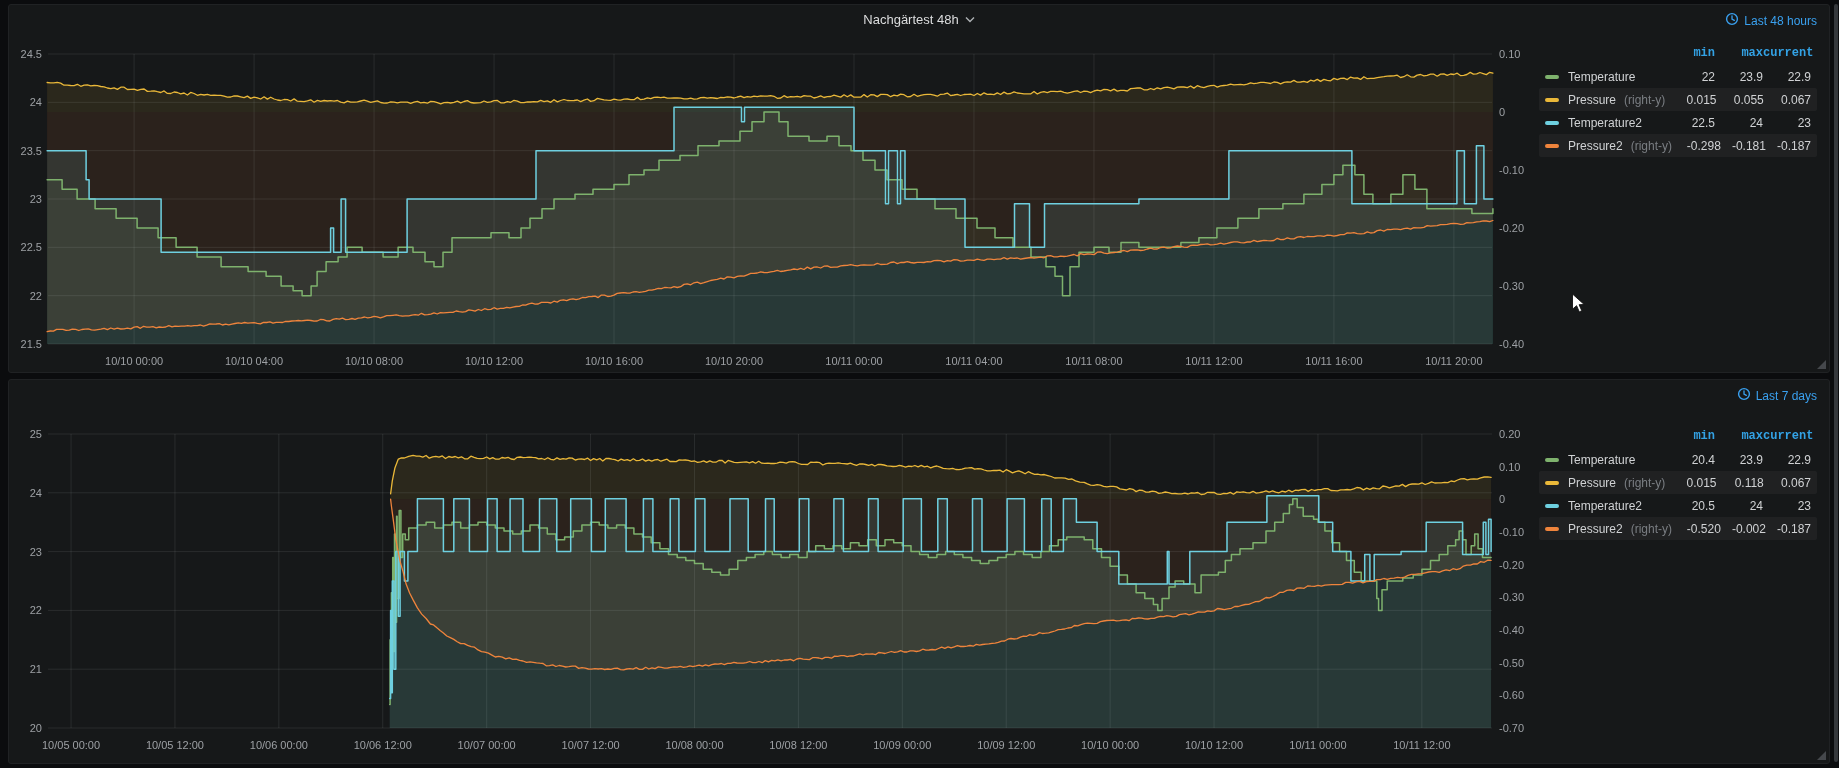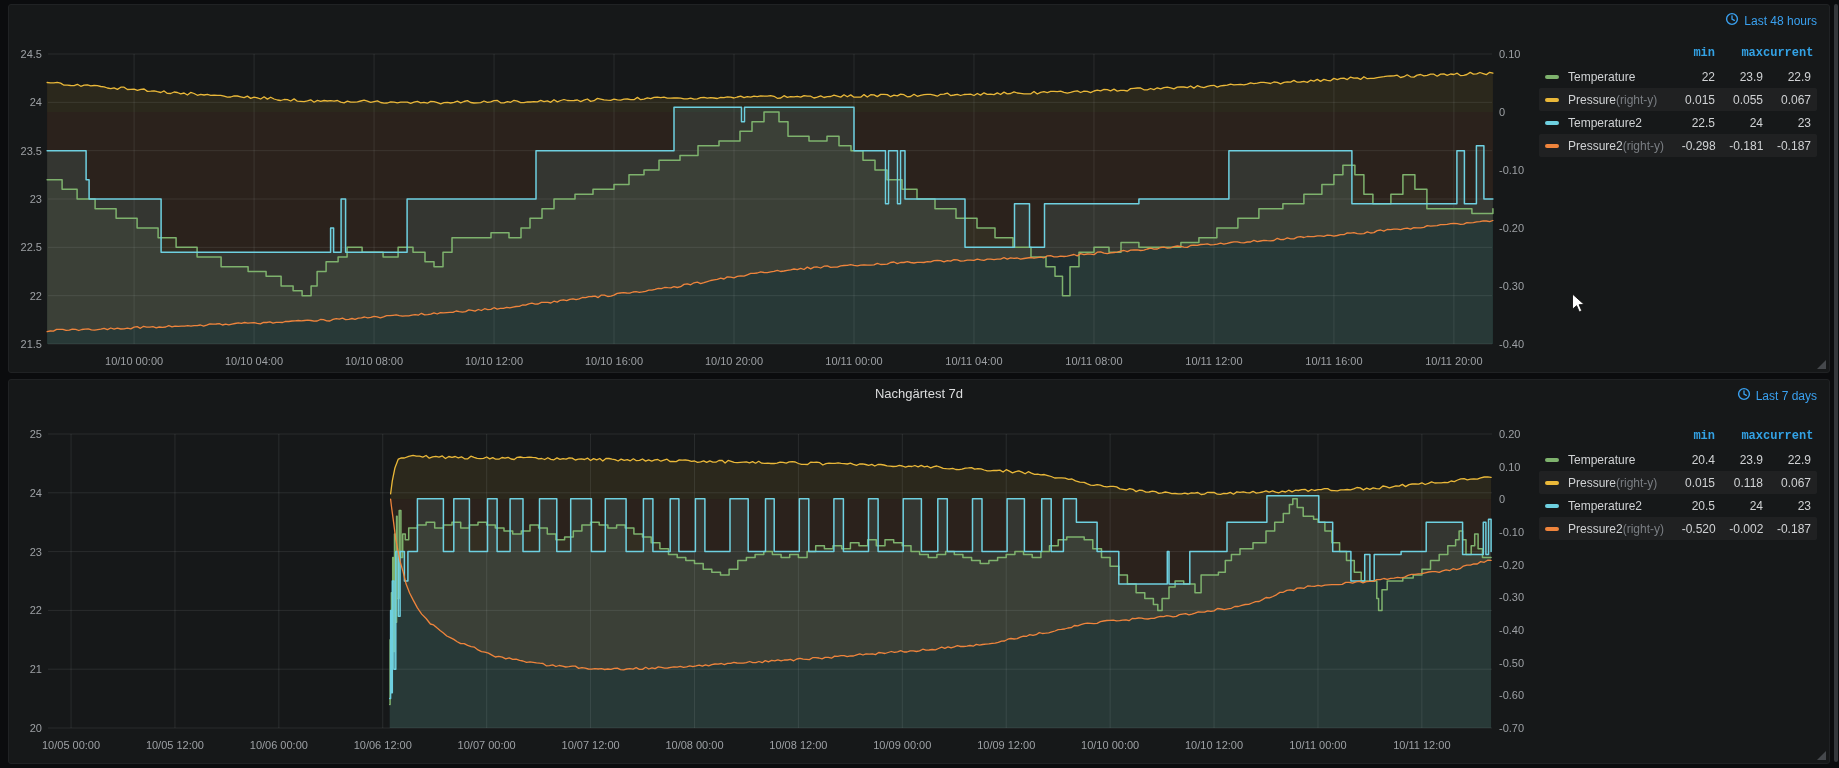--- a/index.html
+++ b/index.html
@@ -34,37 +34,42 @@
   }
   #panel-48h .legend{top:36px;}
   #panel-7d .legend{top:44px;}
   .legend-header{display:flex;align-items:center;height:24px;padding:0 6px;
     color:#33a2e5;font-weight:700;font-family:Liberation Mono, monospace;}
   .legend-header .spacer{flex:1;}
   .legend-row{display:flex;align-items:center;height:23px;padding:0 6px;border-radius:2px;cursor:pointer;}
   .legend-row.striped{background:rgba(255,255,255,0.045);}
   .legend-swatch{width:14px;height:4px;border-radius:2px;margin-right:9px;flex:none;}
   .legend-name{flex:1;white-space:nowrap;}
-  .axis-suffix{color:#7a7e83;margin-left:0;}
+  .axis-suffix{color:#7a7e83;margin-left:8px;}
   .lv{width:48px;text-align:right;white-space:nowrap;}
   .lv.min{width:52px;}
   .resize-corner{
     position:absolute;right:3px;bottom:3px;width:0;height:0;cursor:nwse-resize;
     border-left:9px solid transparent;border-bottom:9px solid #45484c;z-index:3;
   }
   .scrollbar{
     position:absolute;right:1px;top:4px;width:4px;height:758px;
     background:#35383c;border-radius:2px;z-index:5;cursor:pointer;
   }
   .cursor-arrow{position:absolute;left:1571px;top:293px;z-index:9;pointer-events:none;}
 </style>
 </head>
 <body>
 
 <div class="panel" id="panel-48h">
+  <div class="panel-title">
+    <span>Nachgärtest 48h</span><span class="caret"><svg width="10" height="7" viewBox="0 0 10 7">
+          <polyline points="1,1.5 5,5.5 9,1.5" fill="none" stroke="#aeb1b4" stroke-width="1.4"></polyline>
+        </svg></span>
+  </div>
   <div class="time-range">
     <span><svg width="14" height="14" viewBox="0 0 14 14">
           <circle cx="7" cy="7" r="5.4" fill="none" stroke="#3aa1f0" stroke-width="1.4"></circle>
           <path d="M7,3.8 L7,7.2 L9.3,8.4" fill="none" stroke="#3aa1f0" stroke-width="1.3" stroke-linecap="round"></path>
         </svg></span>
     <span>Last 48 hours</span>
   </div>
   <svg id="chart-48h" class="chart-svg" width="1820" height="367" viewBox="0 0 1820 367">
       <g>
         <path d="M38.1,174.7L53.1,174.7L53.1,184.3L68.1,184.3L68.1,194.0L86.1,194.0L86.1,203.7L107.1,203.7L107.1,213.3L128.1,213.3L128.1,223.0L149.1,223.0L149.1,232.7L167.1,232.7L167.1,242.3L188.1,242.3L188.1,252.0L212.1,252.0L212.1,261.7L239.1,261.7L239.1,266.5L257.1,266.5L257.1,271.3L272.1,271.3L272.1,281.0L284.1,281.0L284.1,285.8L293.1,285.8L293.1,290.7L302.1,290.7L302.1,281.0L308.1,281.0L308.1,266.5L317.1,266.5L317.1,256.8L329.1,256.8L329.1,252.0L338.1,252.0L338.1,242.3L353.1,242.3L353.1,247.2L374.1,247.2L374.1,252.0L389.1,252.0L389.1,242.3L404.0,242.3L404.0,247.2L416.0,247.2L416.0,256.8L425.0,256.8L425.0,261.7L434.0,261.7L434.0,247.2L443.0,247.2L443.0,232.7L470.0,232.7L470.0,232.7L482.0,232.7L482.0,227.8L500.0,227.8L500.0,232.7L512.0,232.7L512.0,223.0L521.0,223.0L521.0,213.3L533.0,213.3L533.0,203.7L545.0,203.7L545.0,194.0L566.0,194.0L566.0,189.2L584.0,189.2L584.0,184.3L605.0,184.3L605.0,179.5L620.0,179.5L620.0,169.8L635.0,169.8L635.0,165.0L650.0,165.0L650.0,155.3L671.0,155.3L671.0,150.5L689.0,150.5L689.0,140.8L710.0,140.8L710.0,136.0L731.0,136.0L731.0,126.3L743.0,126.3L743.0,116.7L755.0,116.7L755.0,107.0L770.0,107.0L770.0,116.7L779.0,116.7L779.0,131.2L800.0,131.2L800.0,136.0L818.0,136.0L818.0,131.2L830.0,131.2L830.0,140.8L842.0,140.8L842.0,145.7L854.0,145.7L854.0,155.3L866.0,155.3L866.0,165.0L878.0,165.0L878.0,174.7L893.0,174.7L893.0,184.3L908.0,184.3L908.0,194.0L926.0,194.0L926.0,203.7L947.0,203.7L947.0,213.3L968.0,213.3L968.0,223.0L986.0,223.0L986.0,232.7L1004.0,232.7L1004.0,242.3L1022.0,242.3L1022.0,252.0L1037.0,252.0L1037.0,261.7L1046.0,261.7L1046.0,271.3L1053.5,271.3L1053.5,290.7L1061.0,290.7L1061.0,261.7L1070.0,261.7L1070.0,247.2L1085.0,247.2L1085.0,242.3L1100.0,242.3L1100.0,247.2L1112.0,247.2L1112.0,237.5L1129.9,237.5L1129.9,242.3L1153.9,242.3L1153.9,242.3L1171.9,242.3L1171.9,237.5L1189.9,237.5L1189.9,232.7L1207.9,232.7L1207.9,223.0L1228.9,223.0L1228.9,213.3L1249.9,213.3L1249.9,203.7L1273.9,203.7L1273.9,198.8L1294.9,198.8L1294.9,189.2L1312.9,189.2L1312.9,179.5L1324.9,179.5L1324.9,169.8L1333.9,169.8L1333.9,160.2L1345.9,160.2L1345.9,169.8L1354.9,169.8L1354.9,189.2L1363.9,189.2L1363.9,198.8L1381.9,198.8L1381.9,189.2L1393.9,189.2L1393.9,169.8L1405.9,169.8L1405.9,184.3L1417.9,184.3L1417.9,203.7L1441.9,203.7L1441.9,203.7L1462.9,203.7L1462.9,208.5L1483.9,208.5L1483.9,203.7L1483.9,339.0L38.1,339.0Z" fill="#7EB26D" fill-opacity="0.09"></path>
@@ -160,23 +165,20 @@
         <span class="legend-name">Pressure2<span class="axis-suffix">(right-y)</span></span>
         <span class="lv min">-0.298</span>
         <span class="lv">-0.181</span>
         <span class="lv">-0.187</span>
       </div>
     </div>
   <div class="resize-corner"></div>
 </div>
 
 <div class="panel" id="panel-7d">
-  <div class="panel-title">
-    <span>Nachgärtest 7d</span>
-  </div>
   <div class="time-range">
     <span><svg width="14" height="14" viewBox="0 0 14 14">
           <circle cx="7" cy="7" r="5.4" fill="none" stroke="#3aa1f0" stroke-width="1.4"></circle>
           <path d="M7,3.8 L7,7.2 L9.3,8.4" fill="none" stroke="#3aa1f0" stroke-width="1.3" stroke-linecap="round"></path>
         </svg></span>
     <span>Last 7 days</span>
   </div>
   <svg id="chart-7d" class="chart-svg" width="1820" height="383" viewBox="0 0 1820 383">
       <g>
         <path d="M380.7,324.5L381.1,324.5L381.1,259.8L381.6,259.8L381.6,306.8L382.4,306.8L382.4,212.8L382.9,212.8L382.9,289.2L383.7,289.2L383.7,177.5L384.2,177.5L384.2,271.6L385.5,271.6L385.5,154.0L385.9,154.0L385.9,242.2L387.6,242.2L387.6,136.3L388.1,136.3L388.1,218.6L390.2,218.6L390.2,130.4L391.9,130.4L391.9,177.5L393.7,177.5L393.7,154.0L396.3,154.0L396.3,159.8L399.7,159.8L399.7,148.1L408.4,148.1L408.4,145.1L417.1,145.1L417.1,142.2L425.7,142.2L425.7,148.1L434.4,148.1L434.4,145.1L443.0,145.1L443.0,142.2L451.7,142.2L451.7,148.1L460.4,148.1L460.4,145.1L469.0,145.1L469.0,142.2L477.7,142.2L477.7,145.1L486.3,145.1L486.3,148.1L495.0,148.1L495.0,151.0L503.7,151.0L503.7,154.0L512.3,154.0L512.3,151.0L521.0,151.0L521.0,145.1L529.6,145.1L529.6,148.1L538.3,148.1L538.3,154.0L546.9,154.0L546.9,159.8L555.6,159.8L555.6,156.9L564.3,156.9L564.3,151.0L572.9,151.0L572.9,145.1L581.6,145.1L581.6,142.2L590.2,142.2L590.2,145.1L598.9,145.1L598.9,148.1L607.6,148.1L607.6,145.1L616.2,145.1L616.2,148.1L624.9,148.1L624.9,154.0L633.5,154.0L633.5,156.9L642.2,156.9L642.2,162.8L650.9,162.8L650.9,168.7L659.5,168.7L659.5,174.5L668.2,174.5L668.2,177.5L676.8,177.5L676.8,180.4L685.5,180.4L685.5,183.4L694.2,183.4L694.2,189.2L702.8,189.2L702.8,192.2L711.5,192.2L711.5,195.1L720.1,195.1L720.1,189.2L728.8,189.2L728.8,180.4L737.4,180.4L737.4,177.5L746.1,177.5L746.1,174.5L754.8,174.5L754.8,171.6L763.4,171.6L763.4,174.5L772.1,174.5L772.1,177.5L780.7,177.5L780.7,174.5L789.4,174.5L789.4,177.5L798.1,177.5L798.1,171.6L806.7,171.6L806.7,165.7L815.4,165.7L815.4,168.7L824.0,168.7L824.0,165.7L832.7,165.7L832.7,168.7L841.4,168.7L841.4,162.8L850.0,162.8L850.0,165.7L858.7,165.7L858.7,159.8L867.3,159.8L867.3,165.7L876.0,165.7L876.0,159.8L884.7,159.8L884.7,162.8L893.3,162.8L893.3,165.7L902.0,165.7L902.0,171.6L910.6,171.6L910.6,174.5L919.3,174.5L919.3,177.5L927.9,177.5L927.9,174.5L936.6,174.5L936.6,171.6L945.3,171.6L945.3,174.5L953.9,174.5L953.9,177.5L962.6,177.5L962.6,180.4L971.2,180.4L971.2,183.4L979.9,183.4L979.9,180.4L988.6,180.4L988.6,177.5L997.2,177.5L997.2,174.5L1005.9,174.5L1005.9,171.6L1014.5,171.6L1014.5,174.5L1023.2,174.5L1023.2,177.5L1031.9,177.5L1031.9,171.6L1040.5,171.6L1040.5,165.7L1049.2,165.7L1049.2,159.8L1057.8,159.8L1057.8,156.9L1066.5,156.9L1066.5,156.9L1075.2,156.9L1075.2,159.8L1083.8,159.8L1083.8,168.7L1092.5,168.7L1092.5,177.5L1101.1,177.5L1101.1,186.3L1109.8,186.3L1109.8,195.1L1118.4,195.1L1118.4,203.9L1127.1,203.9L1127.1,212.8L1135.8,212.8L1135.8,218.6L1144.4,218.6L1144.4,224.5L1148.8,224.5L1148.8,230.4L1153.1,230.4L1153.1,218.6L1160.0,218.6L1160.0,206.9L1166.1,206.9L1166.1,201.0L1174.7,201.0L1174.7,203.9L1186.0,203.9L1186.0,212.8L1192.1,212.8L1192.1,195.1L1200.7,195.1L1200.7,195.1L1209.4,195.1L1209.4,192.2L1216.3,192.2L1216.3,180.4L1222.4,180.4L1222.4,174.5L1231.0,174.5L1231.0,168.7L1244.0,168.7L1244.0,162.8L1257.0,162.8L1257.0,151.0L1265.7,151.0L1265.7,142.2L1274.3,142.2L1274.3,133.4L1280.4,133.4L1280.4,124.6L1283.8,124.6L1283.8,118.7L1288.2,118.7L1288.2,127.5L1294.2,127.5L1294.2,136.3L1304.6,136.3L1304.6,139.3L1309.0,139.3L1309.0,142.2L1315.9,142.2L1315.9,151.0L1322.8,151.0L1322.8,162.8L1330.6,162.8L1330.6,171.6L1337.5,171.6L1337.5,180.4L1345.3,180.4L1345.3,192.2L1352.2,192.2L1352.2,201.0L1367.8,201.0L1367.8,218.6L1369.6,218.6L1369.6,230.4L1373.0,230.4L1373.0,209.8L1378.2,209.8L1378.2,201.0L1386.9,201.0L1386.9,201.0L1393.8,201.0L1393.8,198.1L1404.2,198.1L1404.2,195.1L1412.9,195.1L1412.9,189.2L1421.5,189.2L1421.5,180.4L1430.2,180.4L1430.2,174.5L1438.8,174.5L1438.8,165.7L1446.6,165.7L1446.6,159.8L1450.1,159.8L1450.1,151.0L1453.6,151.0L1453.6,159.8L1457.0,159.8L1457.0,174.5L1462.2,174.5L1462.2,165.7L1465.7,165.7L1465.7,154.0L1469.1,154.0L1469.1,168.7L1473.5,168.7L1473.5,177.5L1480.4,177.5L1480.4,177.5L1482.1,177.5L1482.1,177.5L1482.1,348.0L380.7,348.0Z" fill="#7EB26D" fill-opacity="0.09"></path>

